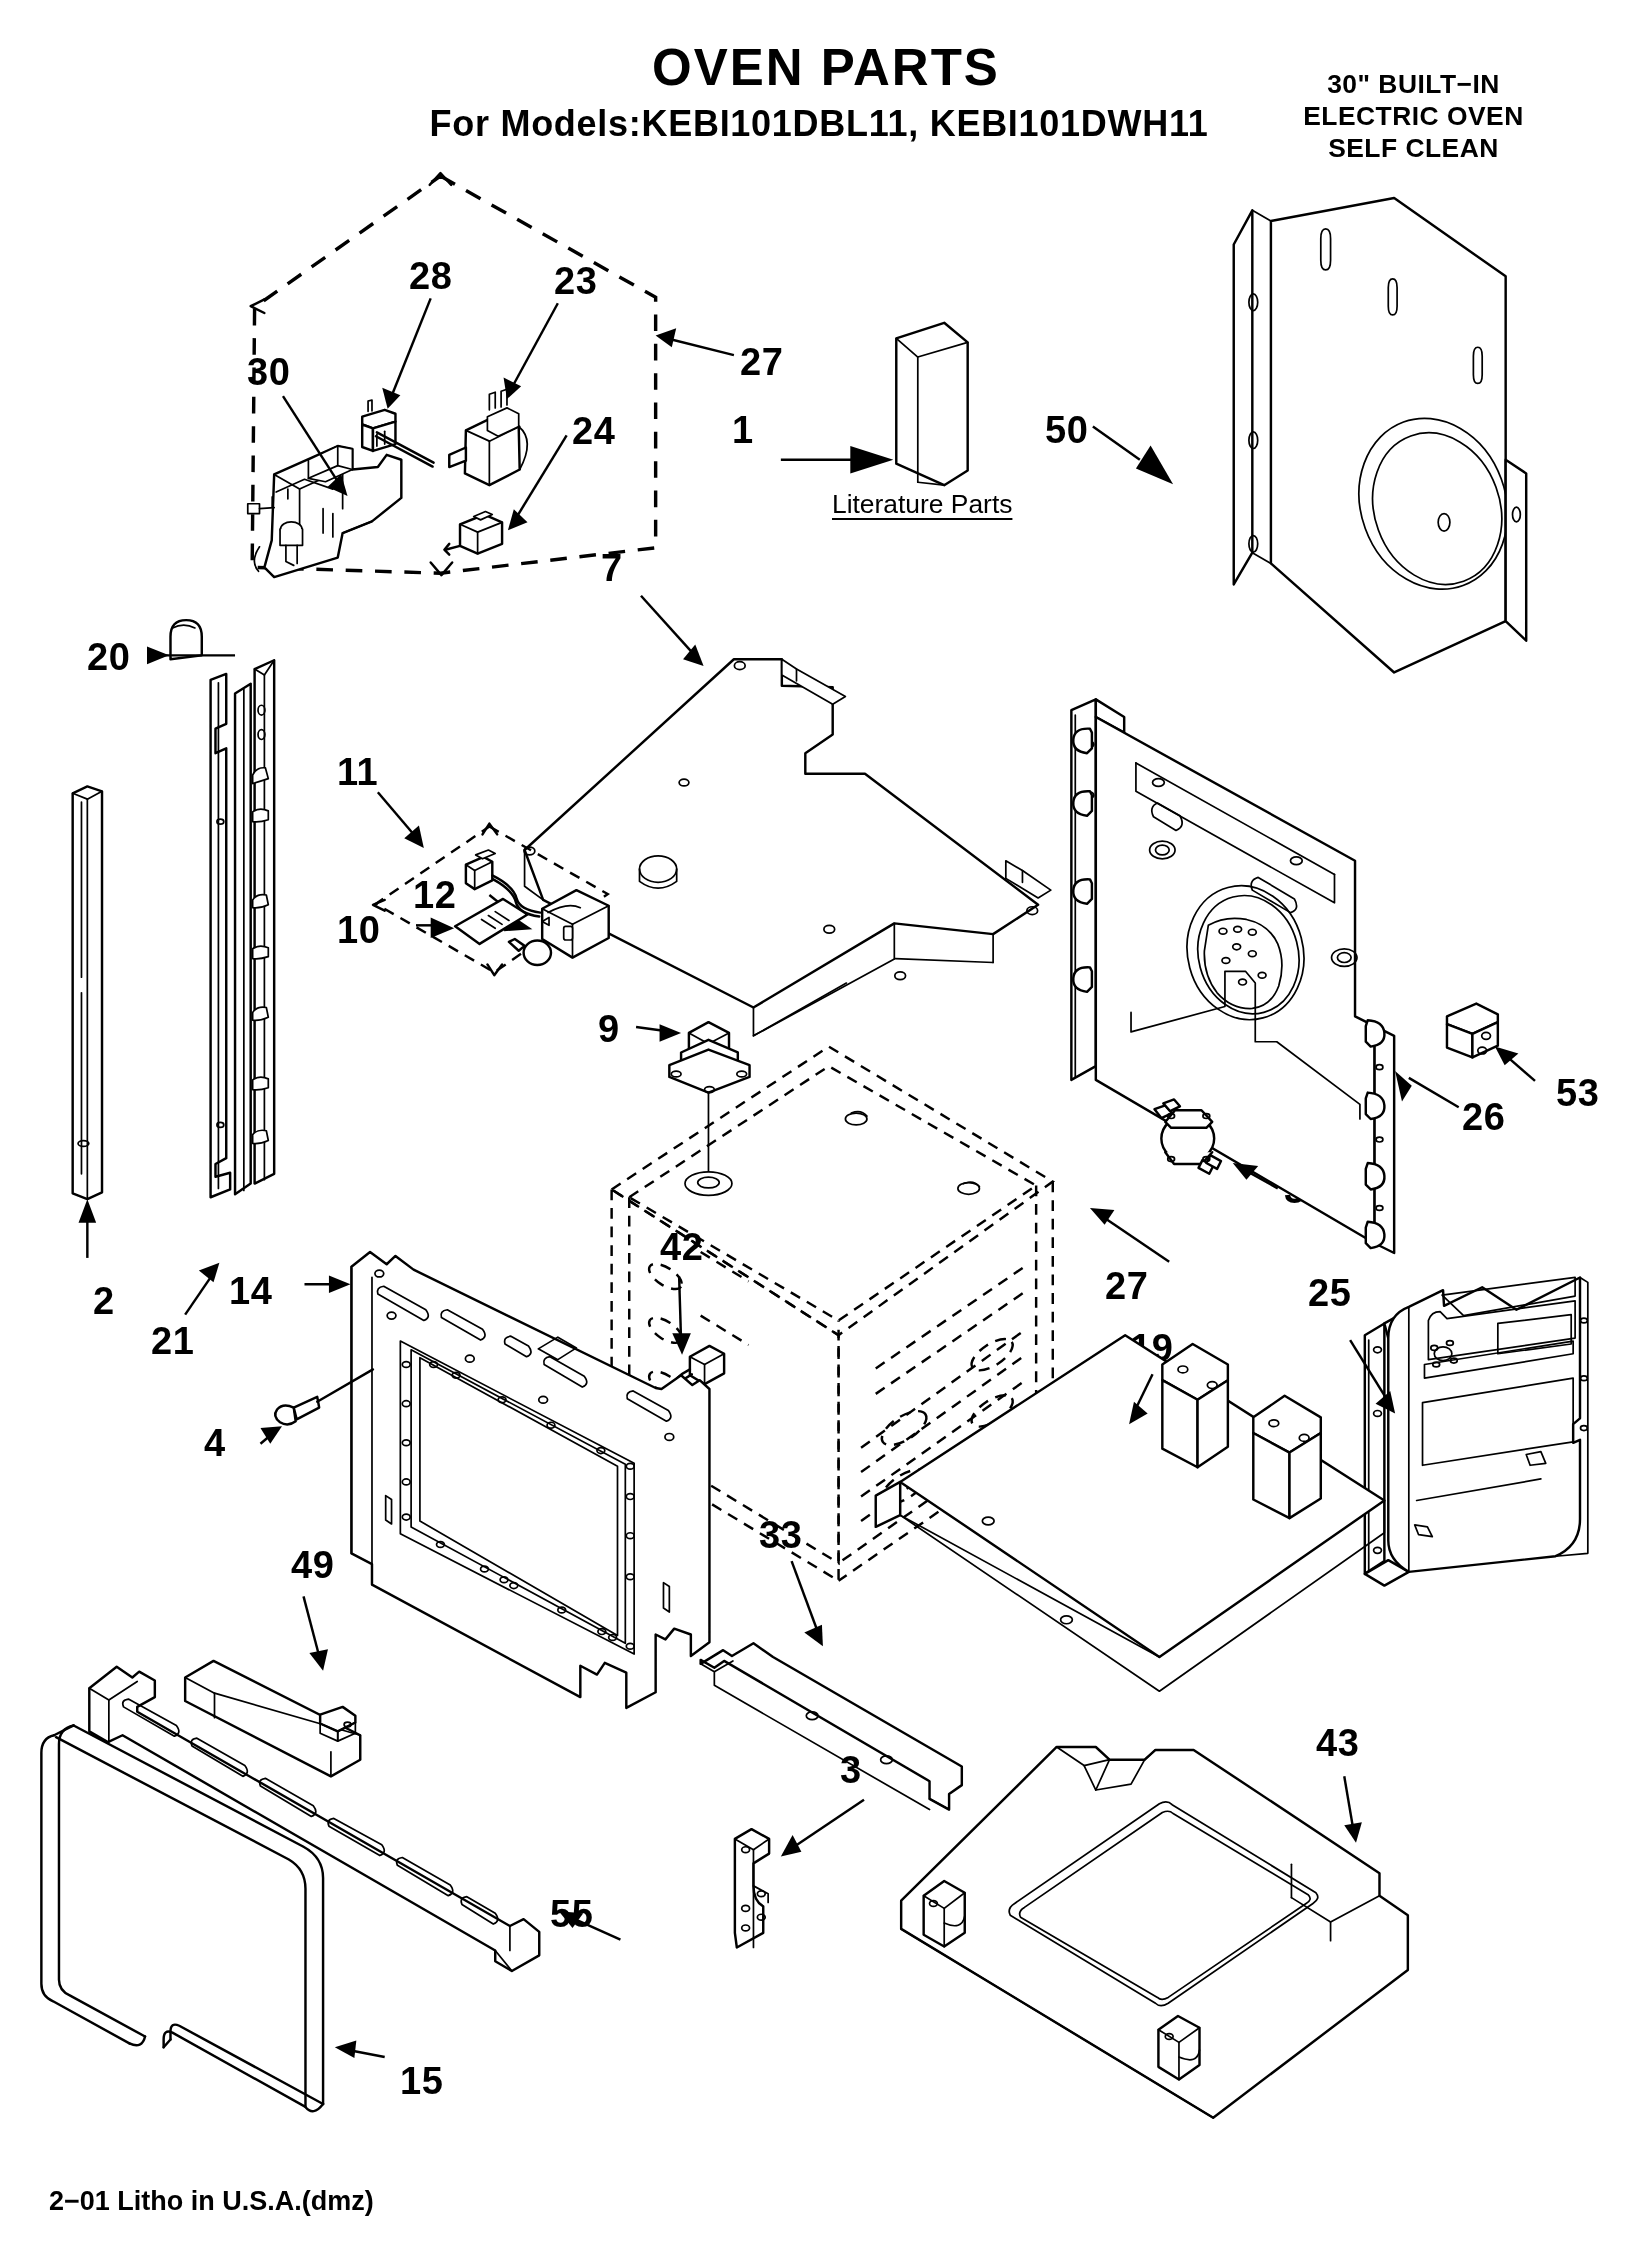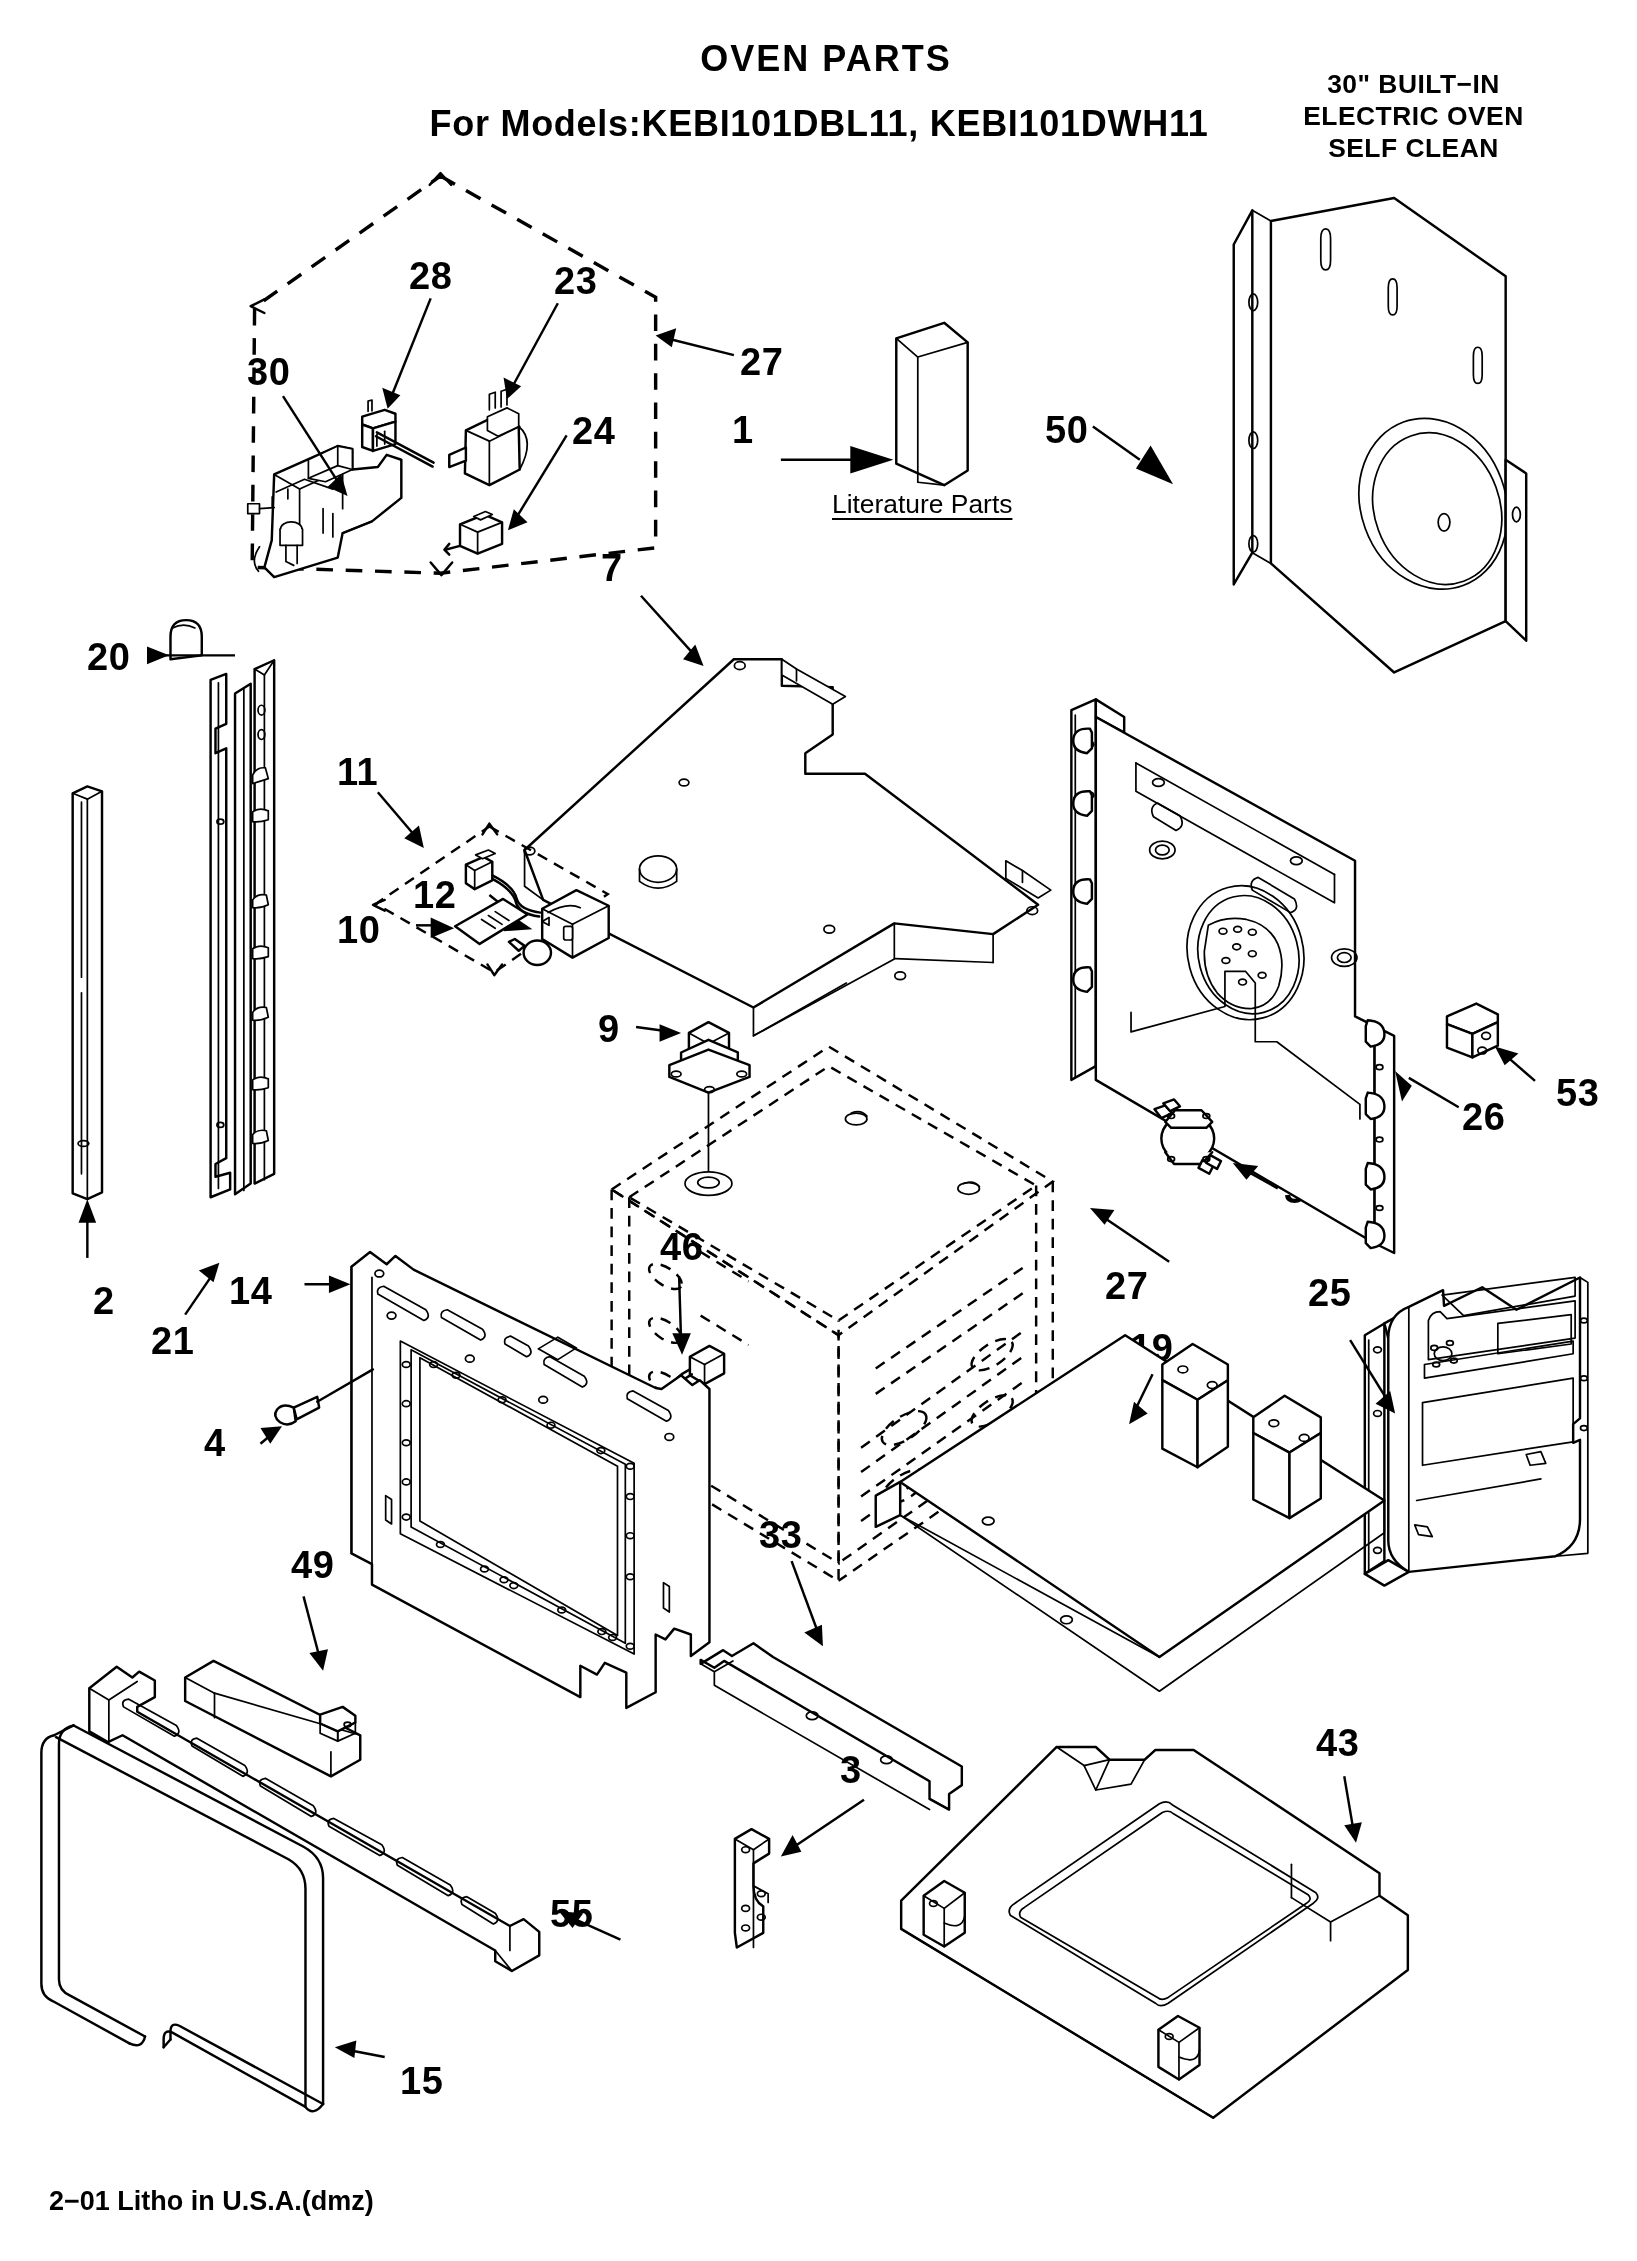--- a/index.html
+++ b/index.html
@@ -18,21 +18,21 @@
   
   .ttl{
     position:absolute;
     text-align:center;
     font-weight:bold;
     letter-spacing:0.02em;
     white-space:nowrap;
   }
   #main-title{
     left:0; right:0; top:38px;
-    font-size:36px;
+    font-size:51px;
     letter-spacing:2px;
     padding-left:14px;
   }
   #models-line{
     left:0; right:0; top:103px;
     font-size:36px;
   }
   #variant-row{
     position:absolute;
     left:0; right:0; top:142px;
@@ -125,21 +125,21 @@
   <div class="cn" style="left:601px; top:549px;">7</div>
   <div class="cn" style="left:87px;  top:638px;">20</div>
   <div class="cn" style="left:337px;  top:753px;">11</div>
   <div class="cn" style="left:413px;  top:876px;">12</div>
   <div class="cn" style="left:337px;  top:911px;">10</div>
   <div class="cn" style="left:93px;  top:1282px;">2</div>
   <div class="cn" style="left:151px;  top:1322px;">21</div>
   <div class="cn" style="left:229px;  top:1272px;">14</div>
   <div class="cn" style="left:204px;  top:1424px;">4</div>
   <div class="cn" style="left:598px; top:1010px;">9</div>
-  <div class="cn" style="left:660px; top:1228px;">46</div>
+  <div class="cn" style="left:660px; top:1228px;">42</div>
   <div class="cn" style="left:1105px; top:1267px;">27</div>
   <div class="cn" style="left:1462px; top:1098px;">26</div>
   <div class="cn" style="left:1556px; top:1074px;">53</div>
   <div class="cn" style="left:1284px; top:1171px;">37</div>
   <div class="cn" style="left:1308px; top:1274px;">25</div>
   <div class="cn" style="left:1130px; top:1329px;">19</div>
   <div class="cn" style="left:291px;  top:1546px;">49</div>
   <div class="cn" style="left:759px; top:1516px;">33</div>
   <div class="cn" style="left:840px; top:1751px;">3</div>
   <div class="cn" style="left:550px; top:1895px;">55</div>

